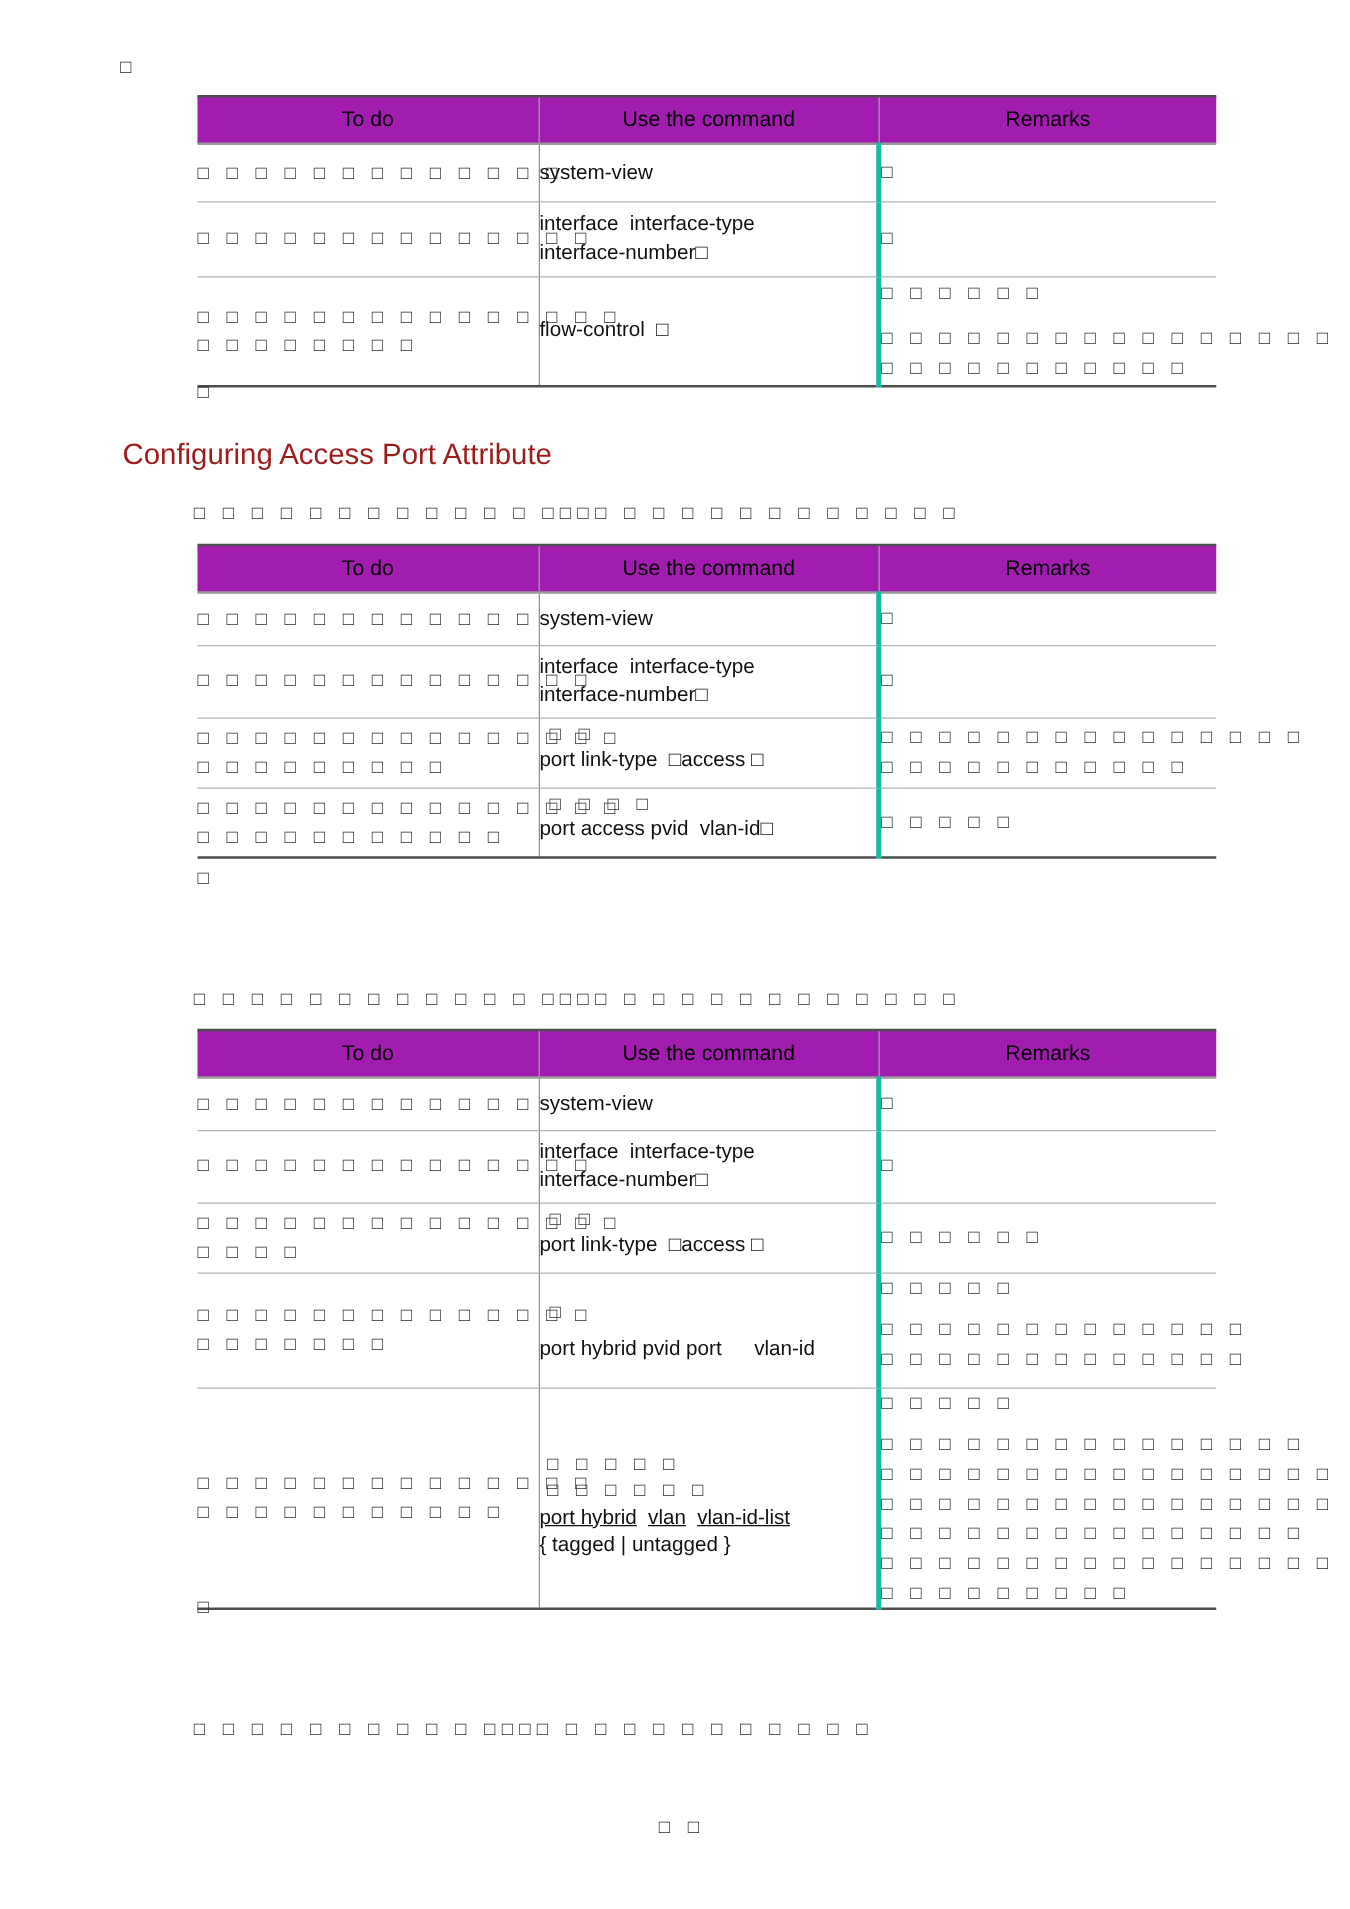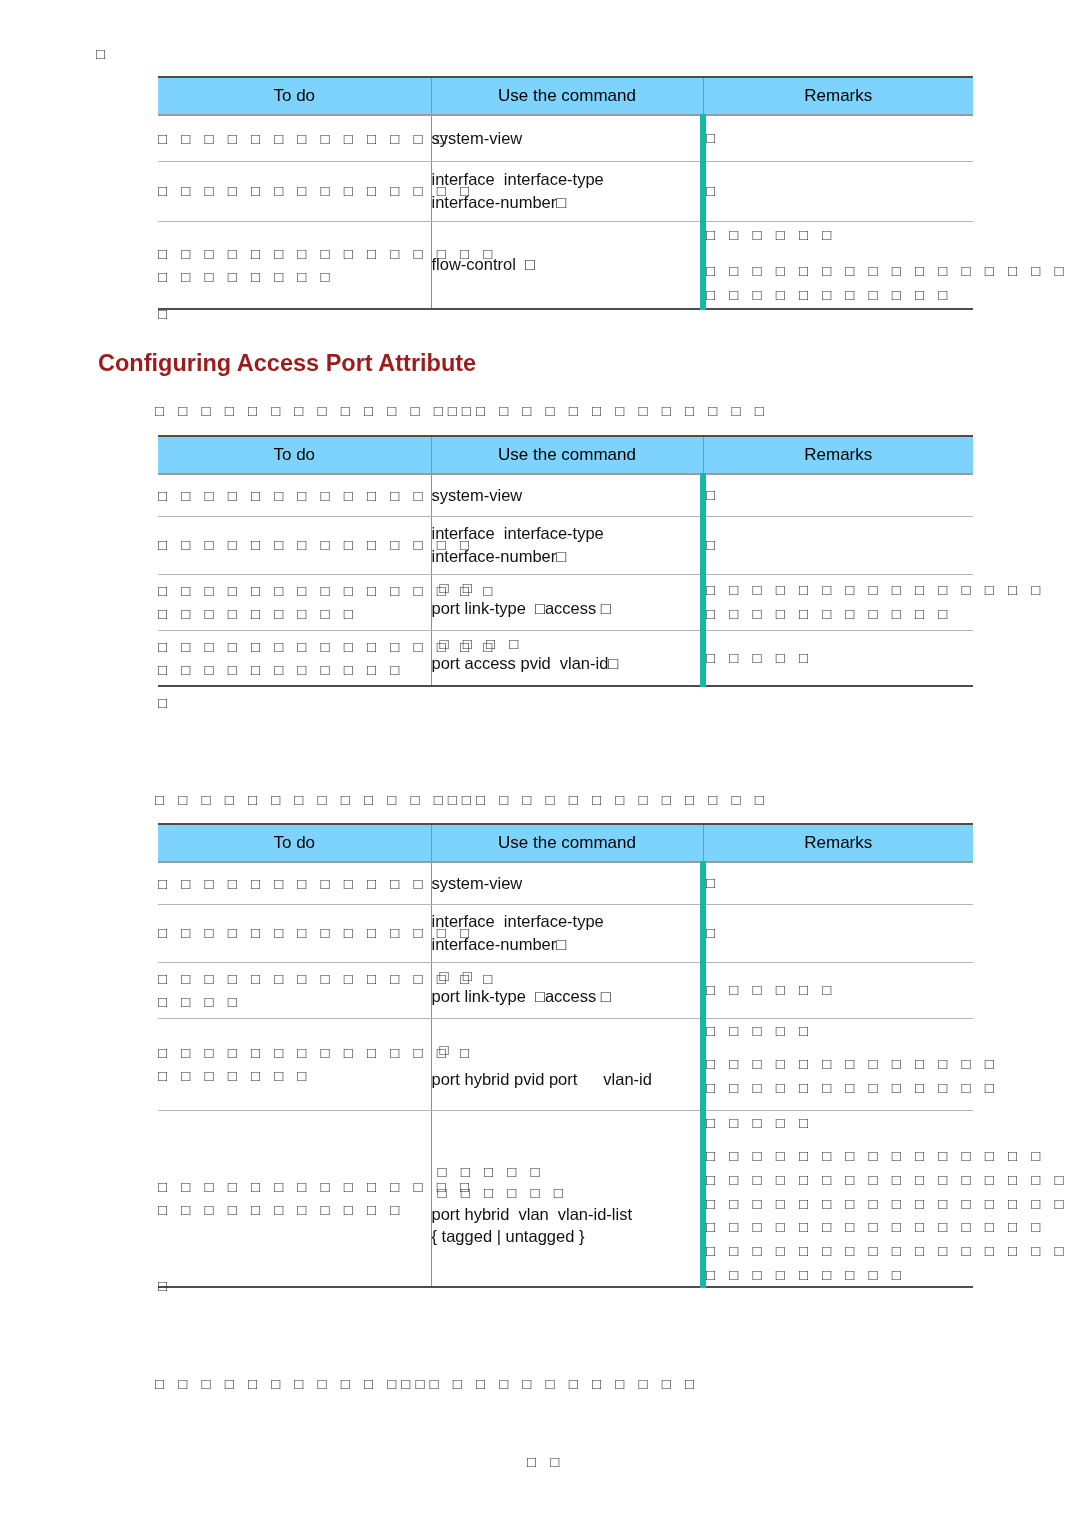--- a/index.html
+++ b/index.html
@@ -16,21 +16,21 @@
     width: 1080px;
     height: 1527px;
     background: #ffffff;
     overflow: hidden;
   }
 
   .section-heading {
     position: absolute;
     font-family: "Liberation Sans", sans-serif;
     font-size: 23.5px;
-    font-weight: 700;
+    font-weight: 400;
     color: #9c1c1c;
     white-space: nowrap;
     letter-spacing: 0px;
   }
 
   .para {
     position: absolute;
     font-size: 15px;
     letter-spacing: 5.0px;
     color: #2b2b2b;
@@ -52,40 +52,40 @@
     table-layout: fixed;
     background: transparent;
   }
   .tbl td, .tbl th {
     padding: 0;
     margin: 0;
     vertical-align: middle;
     border: none;
   }
   .tbl .hdr-row th {
-    background: #7dd3fc;
+    background: #a21caf;
     border-top: 2.5px solid #4d4d4d;
     border-bottom: 2px solid #9a9a9a;
     font-size: 17px;
     font-weight: 400;
     text-align: center;
     color: #000;
     height: 36px;
   }
   .tbl .hdr-row th.c-todo { border-right: 1px solid #8f8f8f; }
   .tbl .hdr-row th.c-cmd  { border-right: 1px solid #8f8f8f; }
 
   .tbl tbody tr td {
     border-bottom: 1.6px solid #b4b4b4;
   }
   .tbl tbody tr.last-row td {
     border-bottom: 2.5px solid #4d4d4d;
   }
   .tbl td.c-todo { border-right: 1px solid #8f8f8f; }
-  .tbl td.c-cmd  { border-right: 6px solid #14b8a6; }
+  .tbl td.c-cmd  { border-right: 4px solid #14b8a6; }
 
   .cell-pad {
     padding: 8px 0 8px 14px;
     position: relative;
   }
   .cell-pad-cmd {
     padding: 8px 0 8px 8px;
     position: relative;
   }
   .cell-pad-rem {
@@ -360,21 +360,21 @@
         </td>
       </tr>
       <tr class="last-row" style="height:128px">
         <td class="c-todo cell-pad">
           <div class="todo-txt nowrap-overflow">□ □ □ □ □ □ □ □ □ □ □ □ □ □</div>
           <div class="todo-txt">□ □ □ □ □ □ □ □ □ □ □</div>
         </td>
         <td class="c-cmd cell-pad-cmd">
           <div class="overlay-tofu" style="left:6px; top:52px;">□ □ □ □ □</div>
           <div class="overlay-tofu" style="left:6px; top:73px;">□ □ □ □ □ □</div>
-          <div class="cmd" style="margin-top:54px;">
+          <div class="cmd" style="margin-top:54px;text-decoration:underline;">
             <span>port hybrid</span><span class="gap"></span><span>vlan</span><span class="gap"></span><span>vlan-id-list</span>
           </div>
           <div class="cmd"><span>{ tagged | untagged }</span></div>
         </td>
         <td class="c-rem cell-pad-rem nowrap-overflow" style="vertical-align:top">
           <div class="rem">□ □ □ □ □</div>
           <div style="height:10px"></div>
           <div class="rem">□ □ □ □ □ □ □ □ □ □ □ □ □ □ □</div>
           <div class="rem">□ □ □ □ □ □ □ □ □ □ □ □ □ □ □ □</div>
           <div class="rem">□ □ □ □ □ □ □ □ □ □ □ □ □ □ □ □</div>

